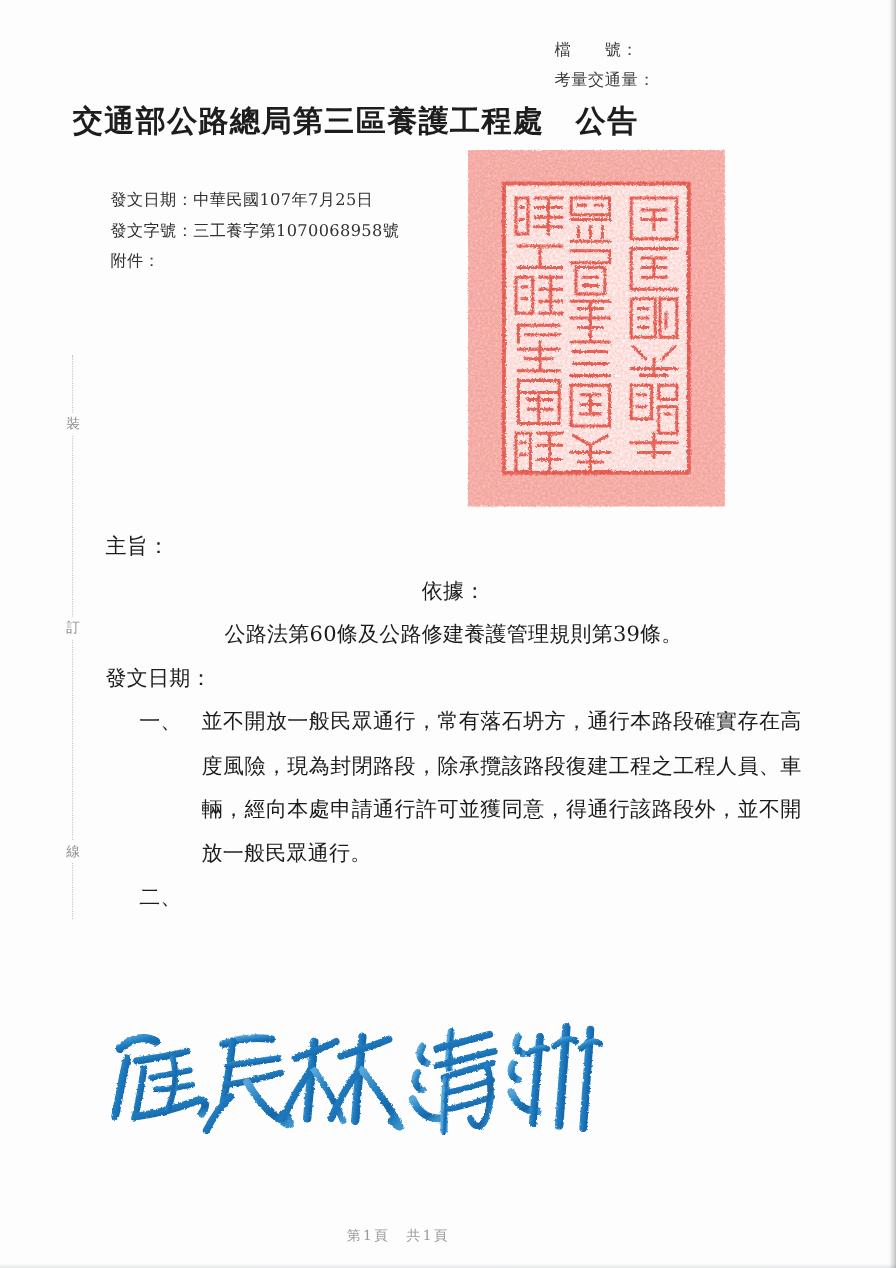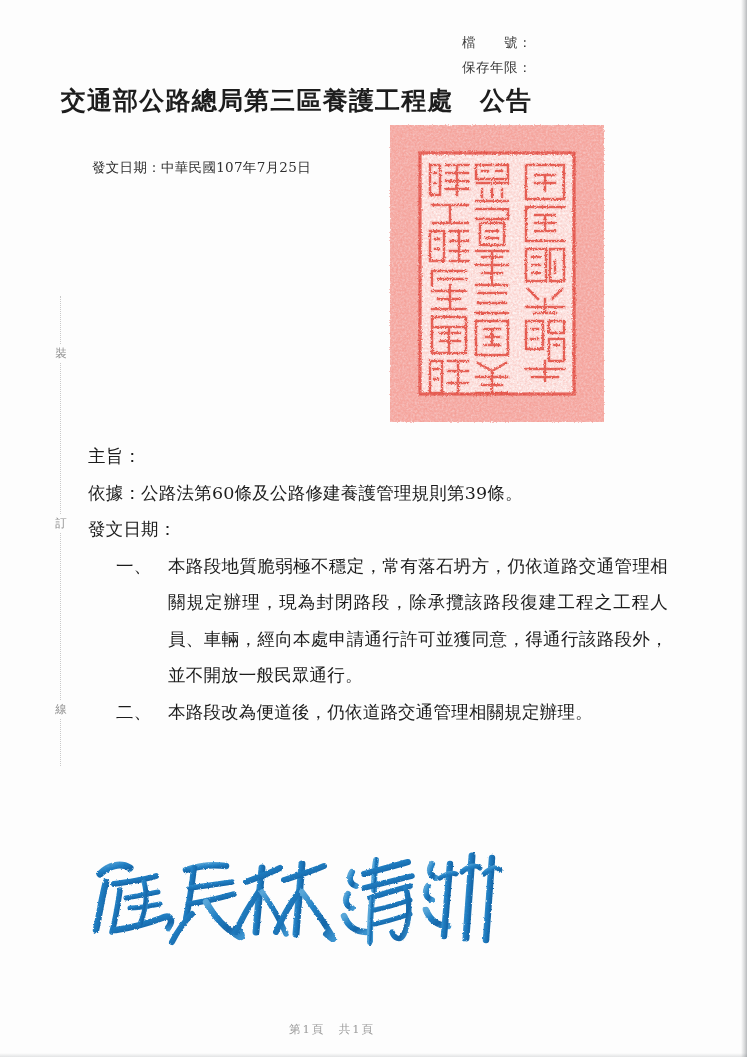--- a/index.html
+++ b/index.html
@@ -131,21 +131,21 @@
   }
   .sec-text {
     flex: 1 1 auto;
     text-align: justify;
     text-justify: inter-character;
   }
 
   
   .sec-subject .sec-label { width: 62px; }
 
-  .sec-basis, .sec-items-title { margin-top: 0px; }
+  .sec-basis, .sec-items-title { margin-top: 0px; flex-direction: column; }
 
   
   .items { margin-top: 0px; }
   .item {
     display: flex;
     align-items: flex-start;
     padding-left: 28px;
   }
   .item-num {
     flex: 0 0 auto;
@@ -181,27 +181,29 @@
     white-space: pre;
   }
 </style>
 </head>
 <body>
 
 <div class="page">
 
   <div class="header-fields">
     <div class="hf-row">檔　　號：</div>
-    <div class="hf-row">保存年限：</div>
+    <div class="hf-row">考量交通量：</div>
   </div>
 
   <div class="doc-title">交通部公路總局第三區養護工程處　公告</div>
 
   <div class="meta-block">
     <div class="meta-row">發文日期：中華民國107年7月25日</div>
+    <div class="meta-row">發文字號：三工養字第1070068958號</div>
+    <div class="meta-row">附件：</div>
   </div>
 
   <div class="seal">
     <svg viewBox="0 0 222 305" xmlns="http://www.w3.org/2000/svg" aria-hidden="true">
       <defs>
         <filter id="inkTexture" x="-10%" y="-10%" width="120%" height="120%">
           <feTurbulence type="fractalNoise" baseFrequency="0.72" numOctaves="4" seed="7" result="n"></feTurbulence>
           <feDisplacementMap in="SourceGraphic" in2="n" scale="3.2" xChannelSelector="R" yChannelSelector="G"></feDisplacementMap>
         </filter>
         <filter id="inkSpeck" x="-10%" y="-10%" width="120%" height="120%">
@@ -285,25 +287,24 @@
     <div class="sec sec-basis">
       <div class="sec-label">依據：</div>
       <div class="sec-text">公路法第60條及公路修建養護管理規則第39條。</div>
     </div>
 
     <div class="sec-items-title">發文日期：</div>
 
     <div class="items">
       <div class="item">
         <div class="item-num">一、</div>
-        <div class="item-text">本路段地質脆弱極不穩定，常有落石坍方，仍依道路交通管理相關規定辦理，現為封閉路段，除承攬該路段復建工程之工程人員、車輛，經向本處申請通行許可並獲同意，得通行該路段外，並不開放一般民眾通行。</div>
+        <div class="item-text">並不開放一般民眾通行，常有落石坍方，通行本路段確實存在高度風險，現為封閉路段，除承攬該路段復建工程之工程人員、車輛，經向本處申請通行許可並獲同意，得通行該路段外，並不開放一般民眾通行。</div>
       </div>
       <div class="item">
         <div class="item-num">二、</div>
-        <div class="item-text">本路段改為便道後，仍依道路交通管理相關規定辦理。</div>
       </div>
     </div>
 
   </div>
 
   <div class="signature">
     <svg viewBox="0 0 420 118" xmlns="http://www.w3.org/2000/svg" aria-hidden="true">
       <defs>
         <linearGradient id="inkBlue" x1="0" y1="0" x2="1" y2="1">
           <stop offset="0%" stop-color="#58a6d8"></stop>

